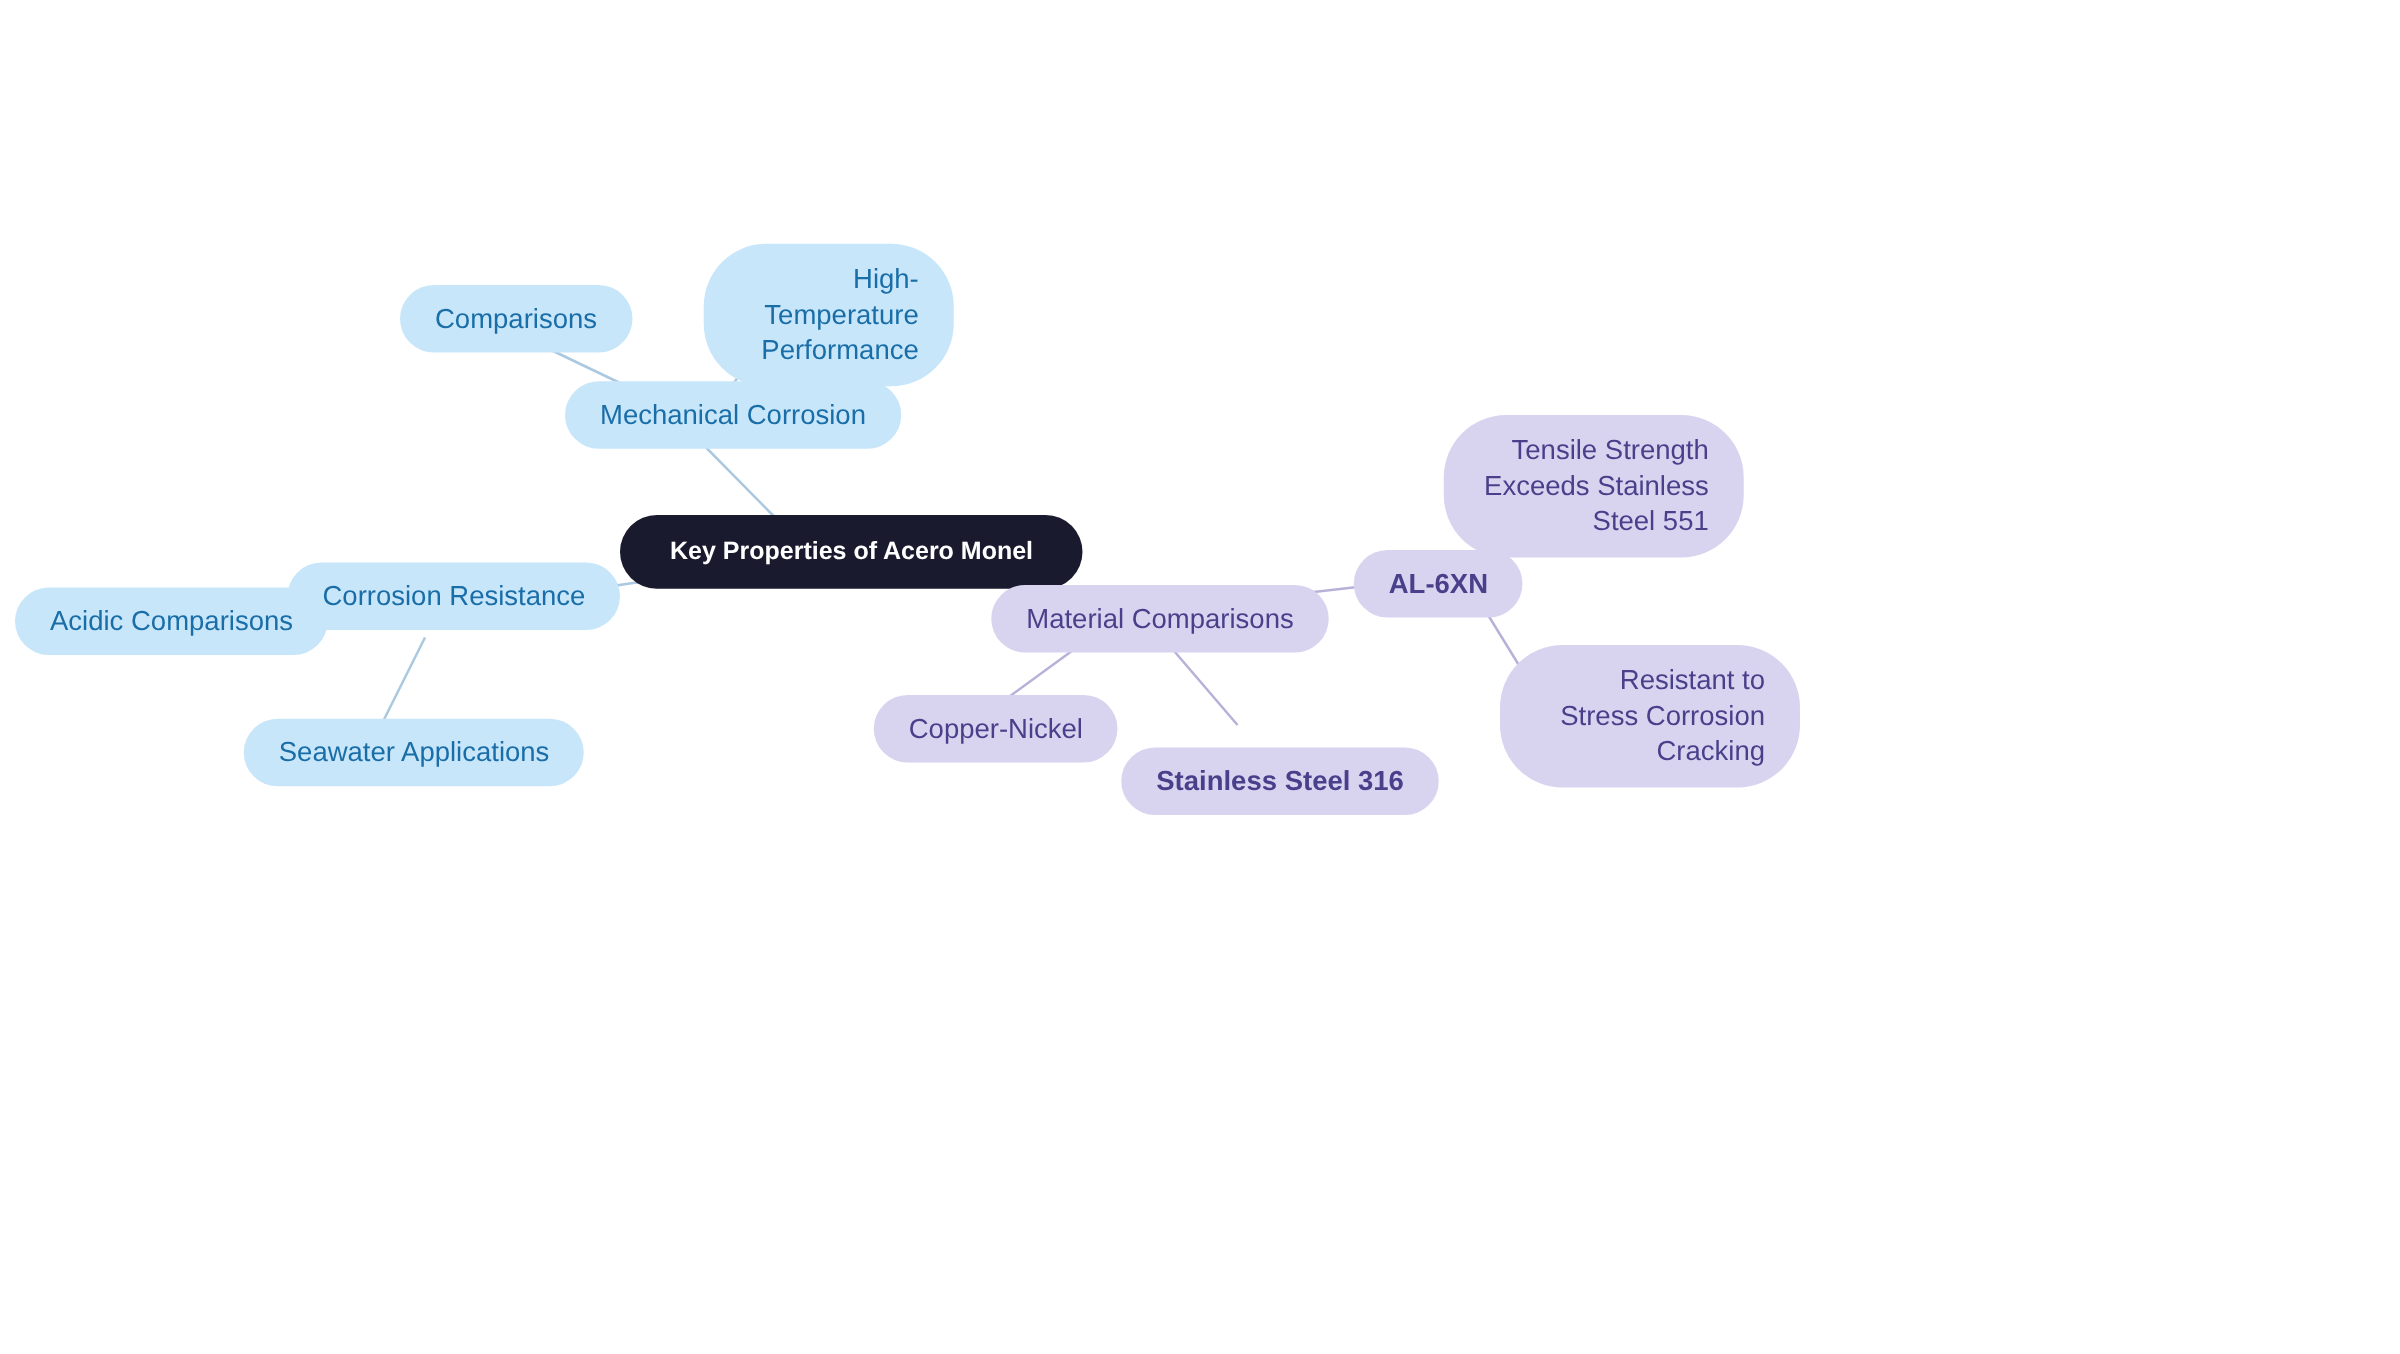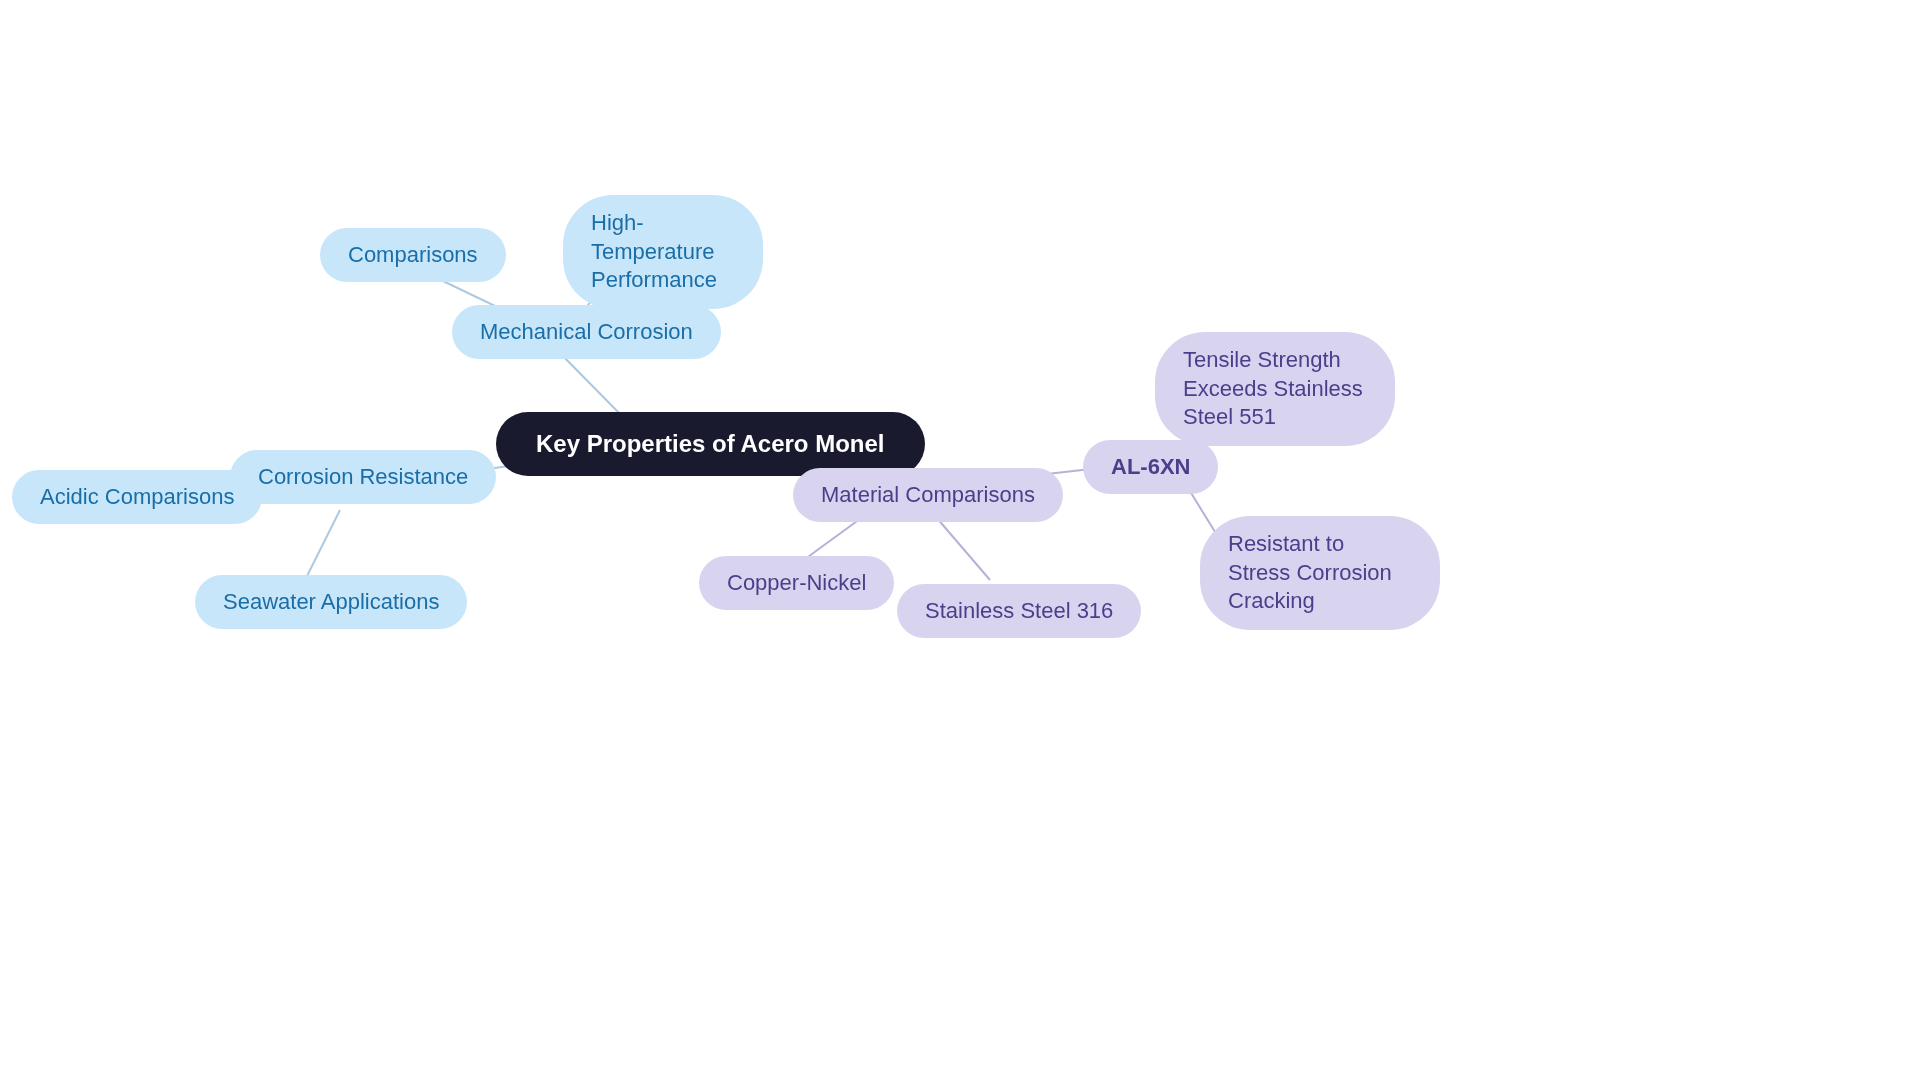--- a/index.html
+++ b/index.html
@@ -17,31 +17,31 @@
       width: 1920px;
       height: 1083px;
       pointer-events: none;
     }
     .node {
       position: absolute;
       border-radius: 50px;
       display: flex;
       align-items: center;
       justify-content: center;
-      text-align: left;
+      text-align: right;
       font-size: 22px;
       font-weight: 500;
       padding: 14px 28px;
       cursor: pointer;
       white-space: nowrap;
     }
     .node-root {
       background: #1a1a2e;
       color: #ffffff;
-      font-size: 24px;
+      font-size: 20px;
       font-weight: 600;
       border-radius: 50px;
       padding: 18px 40px;
       white-space: nowrap;
     }
     .node-blue-light {
       background: #c8e6fa;
       color: #1a6ea8;
       border: none;
     }
@@ -97,19 +97,19 @@
 <div class="node node-blue-light" style="left: 452px; top: 305px;">Mechanical Corrosion</div>
 
 <div class="node node-blue-light multiline" style="left: 563px; top: 195px; white-space: normal; max-width: 200px;">High-Temperature Performance</div>
 
 <div class="node node-blue-light" style="left: 320px; top: 228px;">Comparisons</div>
 
 <div class="node node-purple-light" style="left: 793px; top: 468px;">Material Comparisons</div>
 
 <div class="node node-purple-light" style="left: 699px; top: 556px;">Copper-Nickel</div>
 
-<div class="node node-purple-light" style="left: 897px; top: 584px;">Stainless Steel 316</div>
+<div class="node node-purple-light" style="left: 897px; top: 598px; font-weight: bold;">Stainless Steel 316</div>
 
 <div class="node node-purple-light" style="left: 1083px; top: 440px; font-weight: bold;">AL-6XN</div>
 
 <div class="node node-purple-light multiline" style="left: 1155px; top: 332px; white-space: normal; max-width: 240px;">Tensile Strength Exceeds Stainless Steel 551</div>
 
 <div class="node node-purple-light multiline" style="left: 1200px; top: 516px; white-space: normal; max-width: 240px;">Resistant to Stress Corrosion Cracking</div>
 
 </body></html>

